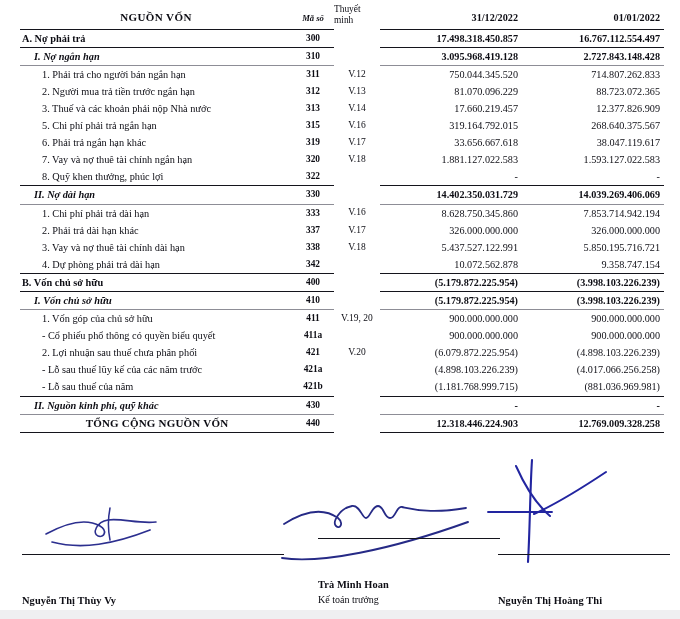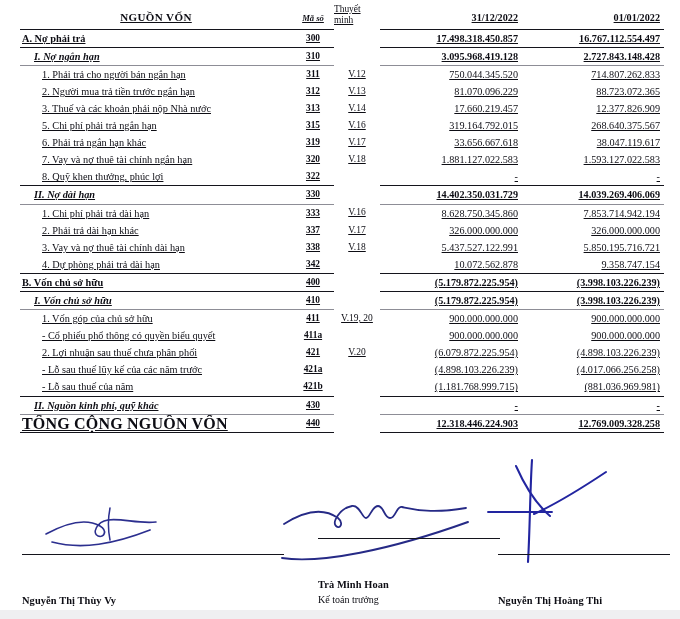--- a/index.html
+++ b/index.html
@@ -15,21 +15,20 @@
   .page{position:absolute;inset:0;}
 
   
   table.fs{
     position:absolute;
     left:20px; top:4px;
     width:644px;
     border-collapse:collapse;
     table-layout:fixed;
     font-size:10.3px;
-    text-decoration:underline;
   }
   col.c-label{width:272px;}
   col.c-code{width:42px;}
   col.c-note{width:46px;}
   col.c-v1{width:142px;}
   col.c-v2{width:142px;}
 
   thead th{
     font-weight:bold;
     vertical-align:bottom;
@@ -56,21 +55,21 @@
   td.val{text-align:right;padding-right:4px;font-size:10.2px;font-variant-numeric:tabular-nums;}
 
   
   .lvl-a   .label{font-weight:bold;padding-left:2px;}
   .lvl-rom .label{font-weight:bold;font-style:italic;padding-left:14px;}
   .lvl-num .label{padding-left:22px;}
   .lvl-dash .label{padding-left:22px;}
 
   .lvl-a   .val, .lvl-a   .code{font-weight:bold;}
   .lvl-rom .val, .lvl-rom .code{font-weight:bold;}
-  .lvl-total .label{font-weight:bold;padding-left:2px;letter-spacing:.2px;font-size:16px;}
+  .lvl-total .label{font-weight:bold;padding-left:2px;letter-spacing:.2px;font-size:11px;text-align:center;}
   .lvl-total .val,.lvl-total .code{font-weight:bold;}
 
   
   .rule-top td.label,
   .rule-top td.code{border-top:1.15px solid #14141c;margin-left:26px;}
   .rule-top td.val{border-top:1.15px solid #14141c;}
 
   .rule-bot td.label,
   .rule-bot td.code{border-bottom:1.15px solid #14141c;}
   .rule-bot td.val{border-bottom:1.15px solid #14141c;}

